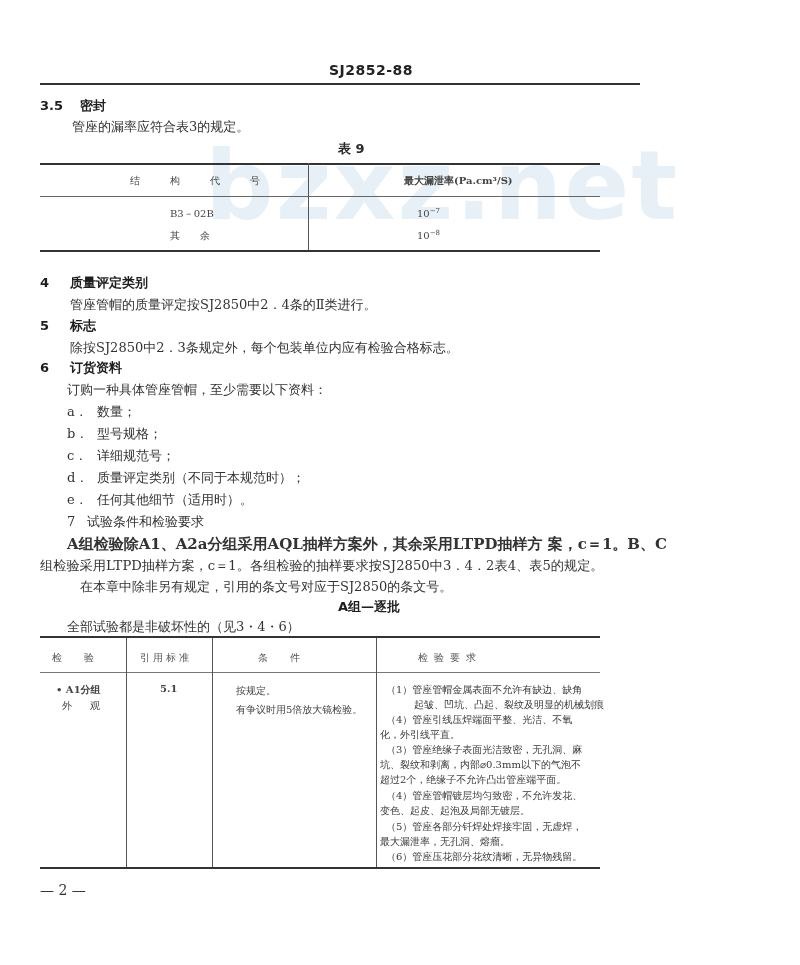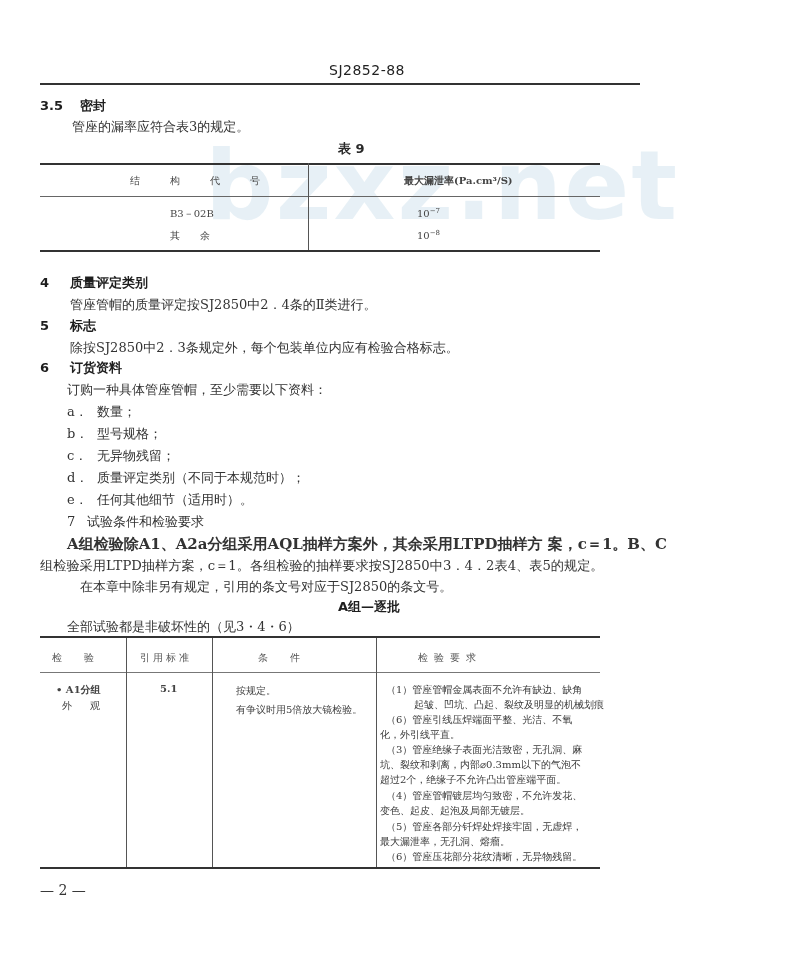--- a/index.html
+++ b/index.html
@@ -7,21 +7,21 @@
     body {
       position: relative;
       font-family: "DejaVu Serif", "Liberation Serif", serif;
       color: #2a2a2a;
       font-size: 13px;
     }
     .abs { position: absolute; white-space: nowrap; }
 
     
     .doc-code {
-      left: 329px; top: 62px; font-size: 14px; font-weight: normal;
+      left: 329px; top: 62px; font-size: 14px; font-weight: bold;
       font-family: "DejaVu Sans", sans-serif; letter-spacing: 0.5px; color: #222;
     }
     .rule-top { left: 40px; top: 83px; width: 600px; height: 2px; background: #333; }
 
     .sec-head { font-weight: bold; font-size: 13px; color: #1e1e1e; font-family: "DejaVu Sans", sans-serif; }
     .sec-num { display: inline-block; width: 30px; }
     .body-text { font-size: 13px; color: #333; }
 
     
     .watermark {
@@ -83,21 +83,21 @@
 </div>
 <div class="abs body-text" style="left:70px; top:339px;">除按SJ2850中2．3条规定外，每个包装单位内应有检验合格标志。</div>
 
 <div class="abs sec-head" style="left:40px; top:359px;">
   <span class="sec-num">6</span><span>订货资料</span>
 </div>
 <div class="abs body-text" style="left:67px; top:381px;">订购一种具体管座管帽，至少需要以下资料：</div>
 
 <div class="abs body-text" style="left:67px; top:403px;"><span style="display:inline-block;width:30px;">a．</span><span>数量；</span></div>
 <div class="abs body-text" style="left:67px; top:425px;"><span style="display:inline-block;width:30px;">b．</span><span>型号规格；</span></div>
-<div class="abs body-text" style="left:67px; top:447px;"><span style="display:inline-block;width:30px;">c．</span><span>无异物残留；</span></div>
+<div class="abs body-text" style="left:67px; top:447px;"><span style="display:inline-block;width:30px;">c．</span><span>详细规范号；</span></div>
 <div class="abs body-text" style="left:67px; top:469px;"><span style="display:inline-block;width:30px;">d．</span><span>质量评定类别（不同于本规范时）；</span></div>
 <div class="abs body-text" style="left:67px; top:491px;"><span style="display:inline-block;width:30px;">e．</span><span>任何其他细节（适用时）。</span></div>
 
 <div class="abs body-text" style="left:67px; top:513px;">
   <span style="display:inline-block;width:20px;">7</span><span>试验条件和检验要求</span>
 </div>
 <div class="abs body-text" style="left:67px; top:535px; font-size:15px;font-weight:bold;">A组检验除A1、A2a分组采用AQL抽样方案外，其余采用LTPD抽样方 案，c＝1。B、C</div>
 <div class="abs body-text" style="left:40px; top:557px; font-size:13.2px;">组检验采用LTPD抽样方案，c＝1。各组检验的抽样要求按SJ2850中3．4．2表4、表5的规定。</div>
 <div class="abs body-text" style="left:67px; top:578px;margin-left:13px;">在本章中除非另有规定，引用的条文号对应于SJ2850的条文号。</div>
 <div class="abs sec-head" style="left:338px; top:598px; font-size:13px;">A组—逐批</div>
@@ -116,21 +116,21 @@
 <div class="abs bt-head" style="left:418px; top:651px;">检验要求</div>
 
 <div class="abs bt-small" style="left:56px; top:683px; font-weight:bold;">• A1分组</div>
 <div class="abs bt-small" style="left:62px; top:699px; letter-spacing:4px;">外　观</div>
 <div class="abs bt-small" style="left:160px; top:683px; font-weight:bold;">5.1</div>
 <div class="abs bt-small" style="left:236px; top:684px;">按规定。</div>
 <div class="abs bt-small" style="left:236px; top:703px;">有争议时用5倍放大镜检验。</div>
 
 <div class="abs req-line" style="left:386px; top:683px;">（1）管座管帽金属表面不允许有缺边、缺角</div>
 <div class="abs req-line" style="left:386px; top:698px;margin-left:28px;">起皱、凹坑、凸起、裂纹及明显的机械划痕</div>
-<div class="abs req-line" style="left:386px; top:713px;">（6）管座引线压焊端面平整、光洁、不氧</div>
+<div class="abs req-line" style="left:386px; top:713px;">（4）管座引线压焊端面平整、光洁、不氧</div>
 <div class="abs req-line" style="left:380px; top:728px;">化，外引线平直。</div>
 <div class="abs req-line" style="left:386px; top:743px;">（3）管座绝缘子表面光洁致密，无孔洞、麻</div>
 <div class="abs req-line" style="left:380px; top:758px;">坑、裂纹和剥离，内部⌀0.3mm以下的气泡不</div>
 <div class="abs req-line" style="left:380px; top:773px;">超过2个，绝缘子不允许凸出管座端平面。</div>
 <div class="abs req-line" style="left:386px; top:789px;">（4）管座管帽镀层均匀致密，不允许发花、</div>
 <div class="abs req-line" style="left:380px; top:804px;">变色、起皮、起泡及局部无镀层。</div>
 <div class="abs req-line" style="left:386px; top:820px;">（5）管座各部分钎焊处焊接牢固，无虚焊，</div>
 <div class="abs req-line" style="left:380px; top:835px;">最大漏泄率，无孔洞、熔瘤。</div>
 <div class="abs req-line" style="left:386px; top:850px;">（6）管座压花部分花纹清晰，无异物残留。</div>
 

